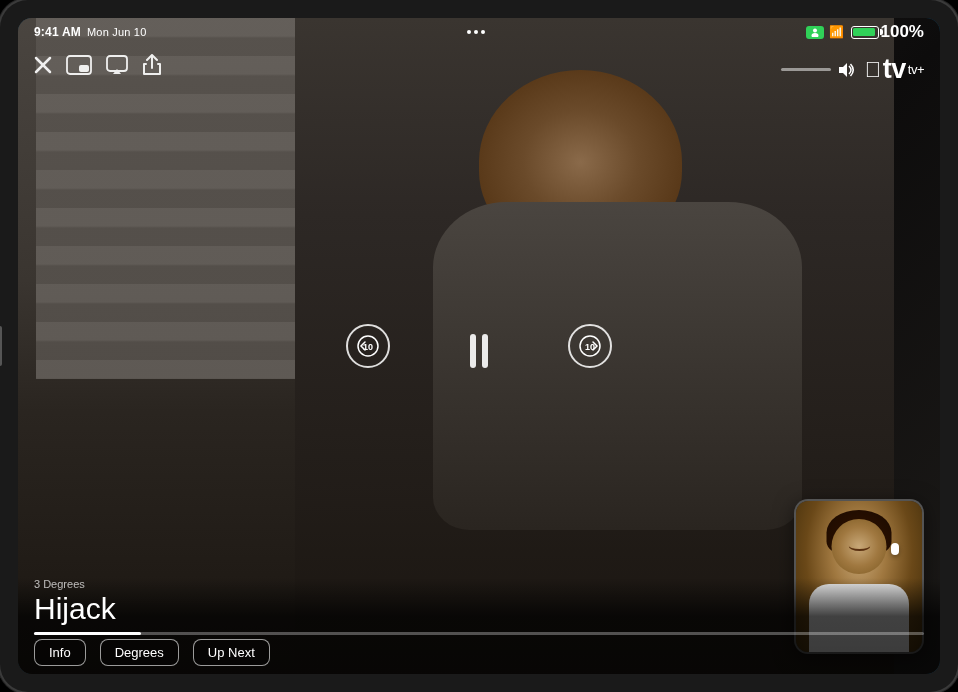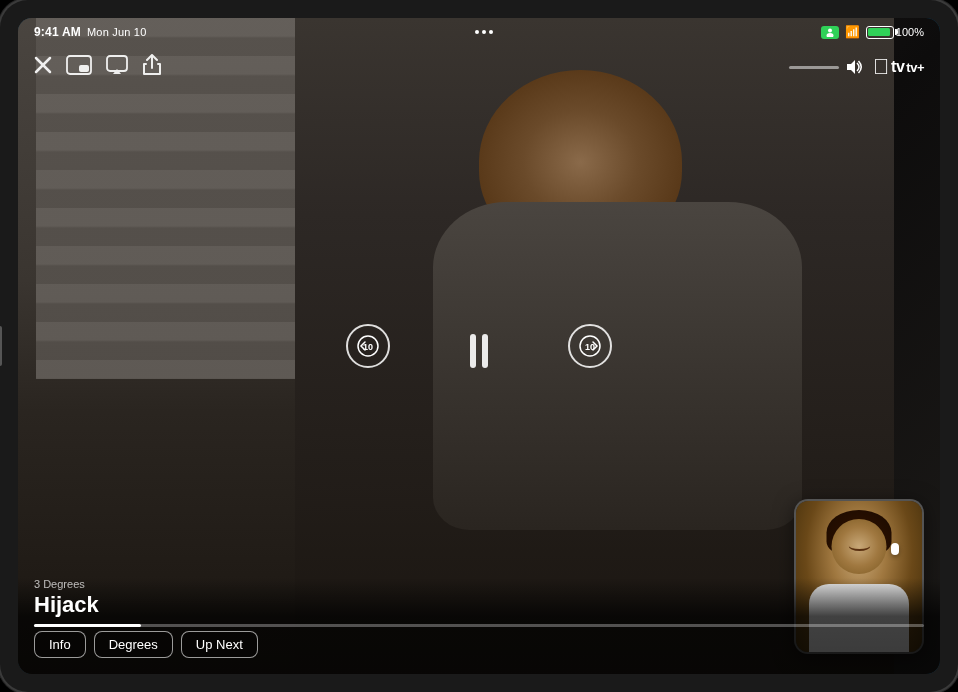--- a/index.html
+++ b/index.html
@@ -165,23 +165,23 @@
     }
 
     .battery-fill {
       height: 100%;
       background: #30d158;
       border-radius: 1.5px;
       width: 95%;
     }
 
     .battery-text {
-      font-size: 11px;
-      color: #fff;
-      font-weight: 400;
+      font-size: 17px;
+      color: #fff;
+      font-weight: 700;
       text-align: center;
     }
 
     .person-indicator {
       width: 18px;
       height: 13px;
       background: #30d158;
       border-radius: 3px;
       display: flex;
       align-items: center;
@@ -291,37 +291,37 @@
       background: rgba(255,255,255,0.9);
       border-radius: 3px;
     }
 
     
     .bottom-overlay {
       position: absolute;
       bottom: 0;
       left: 0;
       right: 0;
-      padding: 0 16px 16px;
+      padding: 0 16px 8px;
       background: linear-gradient(transparent, rgba(0,0,0,0.7) 40%);
     }
 
     .show-info {
       margin-bottom: 6px;
     }
 
     .show-subtitle {
       font-size: 11px;
       color: rgba(255,255,255,0.7);
       margin-bottom: 2px;
     }
 
     .show-title {
-      font-size: 22px;
-      font-weight: 700;
+      font-size: 30px;
+      font-weight: 400;
       color: #fff;
     }
 
     .progress-bar-container {
       margin: 6px 0 4px;
       height: 3px;
       background: rgba(255,255,255,0.3);
       border-radius: 2px;
       position: relative;
     }
@@ -334,21 +334,21 @@
     }
 
     .progress-time {
       font-size: 11px;
       color: rgba(255,255,255,0.7);
       margin-bottom: 8px;
     }
 
     .bottom-buttons {
       display: flex;
-      gap: 8px;
+      gap: 14px;
       align-items: flex-start;
     }
 
     .bottom-btn {
       padding: 5px 14px;
       border: 1.5px solid rgba(255,255,255,0.6);
       border-radius: 8px;
       color: #fff;
       font-size: 13px;
       font-weight: 500;
@@ -522,22 +522,22 @@
         <div class="volume-bar">
           <div class="volume-line"></div>
           <svg width="18" height="18" viewBox="0 0 18 18" fill="white">
             <path d="M2 6 L6 6 L10 2 L10 16 L6 12 L2 12 Z"></path>
             <path d="M12 5 Q16 9 12 13" stroke="white" stroke-width="1.5" fill="none"></path>
             <path d="M13.5 3 Q19 9 13.5 15" stroke="white" stroke-width="1.5" fill="none"></path>
           </svg>
         </div>
         <div class="apple-tv-logo">
           <span style="font-size:22px;"></span>
-          <span style="font-size:16px; font-weight:800;">tv</span>
-          <span style="font-size:18px; font-weight:700; vertical-align:super; font-size:13px;">tv+</span>
+          <span style="font-size:27px; font-weight:800;">tv</span>
+          <span style="font-size:18px; font-weight:400; vertical-align:super; font-size:13px;">tv+</span>
         </div>
       </div>
 
       <div class="center-controls">
         <div class="rewind-btn">
           <svg width="22" height="22" viewBox="0 0 22 22" fill="none">
             <circle cx="11" cy="11" r="10" stroke="white" stroke-width="1.5"></circle>
             <text x="11" y="15" text-anchor="middle" fill="white" font-size="9" font-weight="600" font-family="sans-serif">10</text>
             <path d="M8 7 L4 11 L8 15" stroke="white" stroke-width="1.5" fill="none" stroke-linecap="round"></path>
           </svg>

